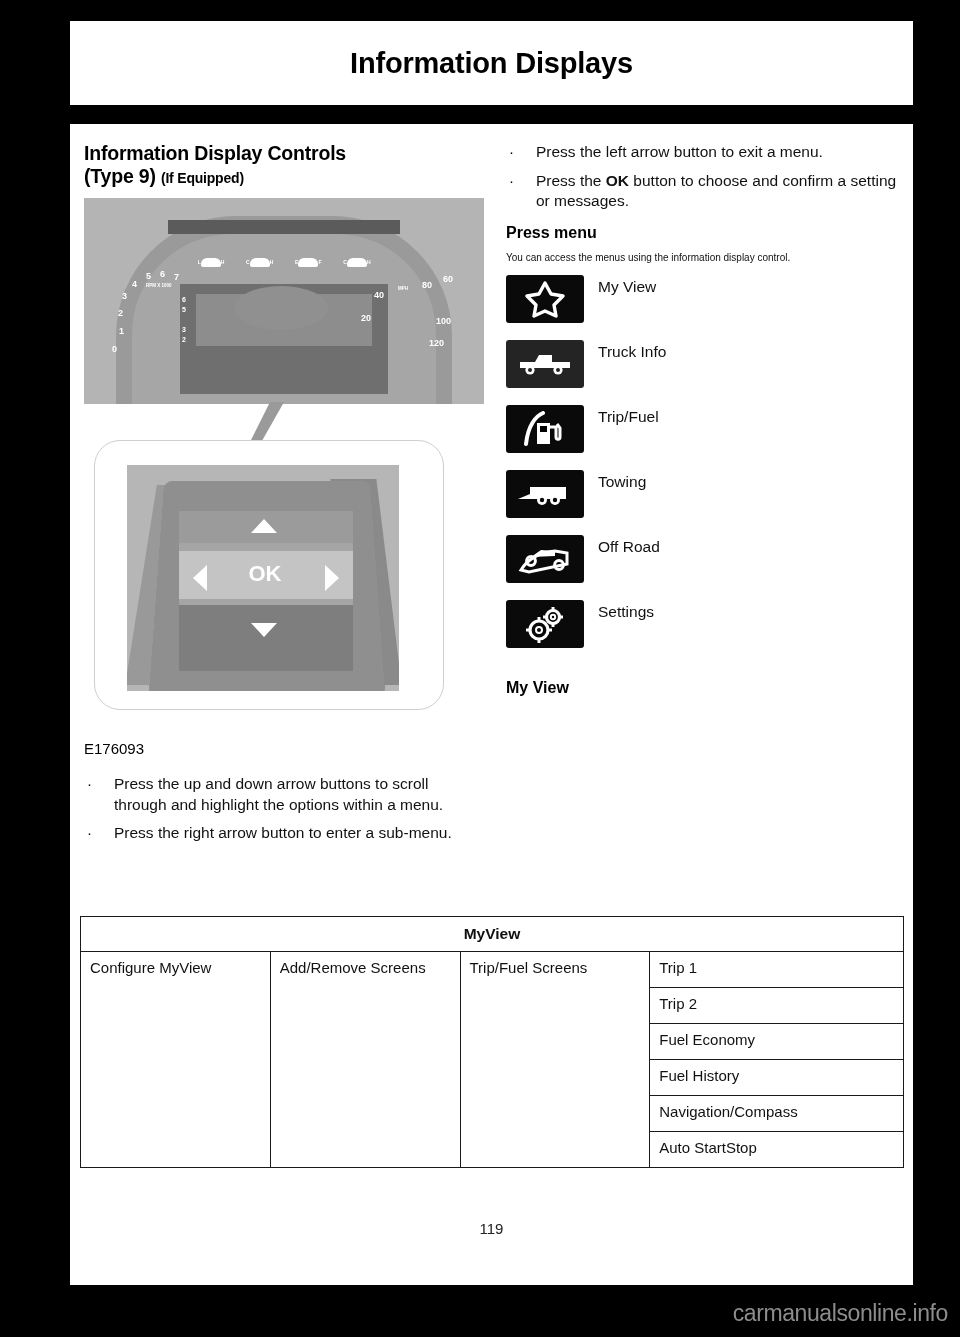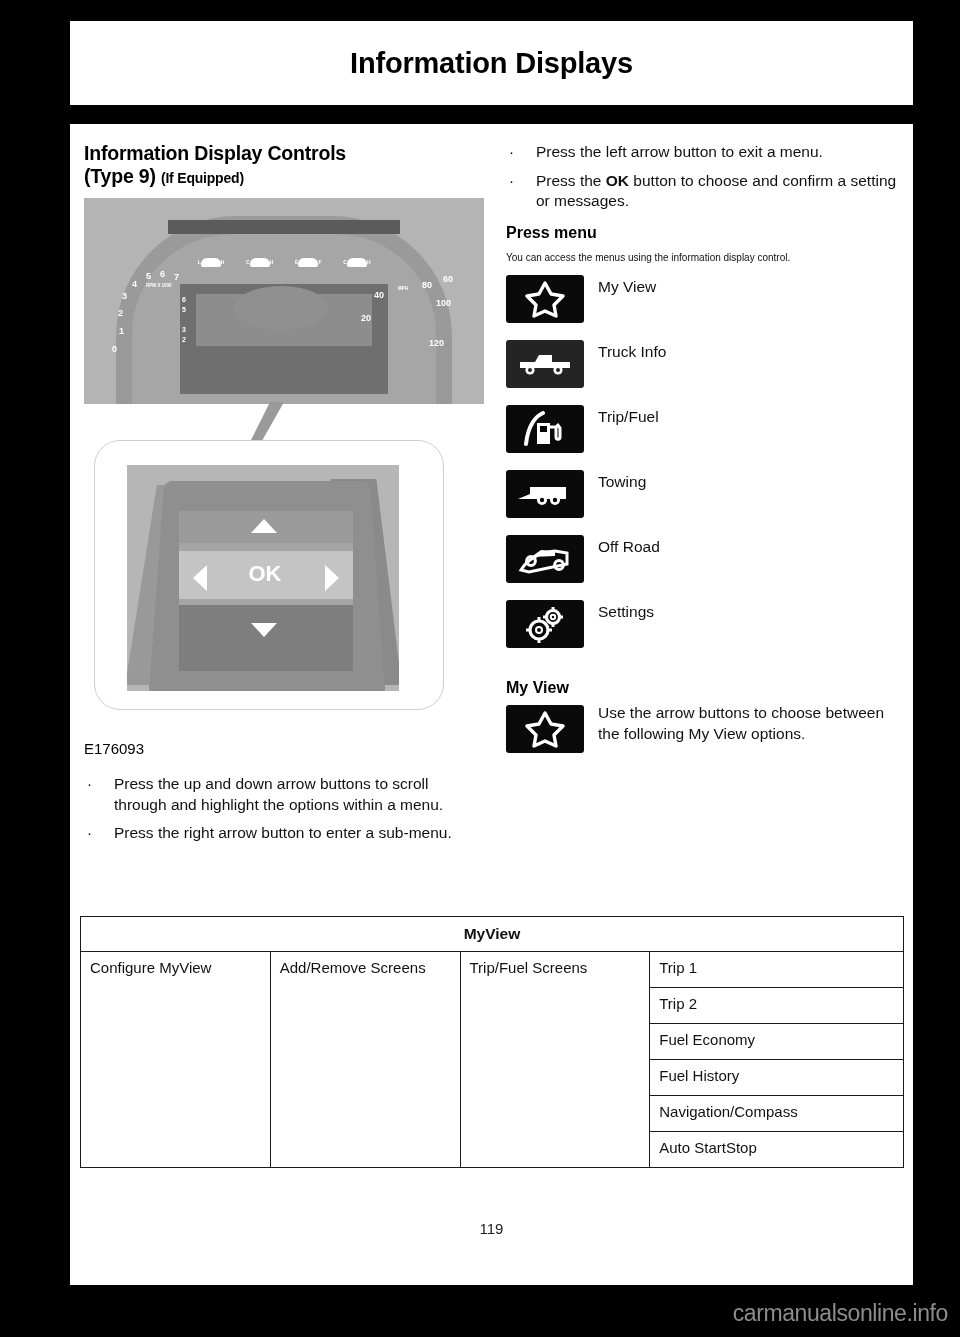--- a/index.html
+++ b/index.html
@@ -286,21 +286,21 @@
         <div class="gauge-num" style="left:48px;  top:81px;">4</div>
         <div class="gauge-num" style="left:62px;  top:73px;">5</div>
         <div class="gauge-num" style="left:76px;  top:71px;">6</div>
         <div class="gauge-num" style="left:90px;  top:74px;">7</div>
         <div class="gauge-label" style="left:62px; top:85px;">RPM X 1000</div>
 
         <div class="gauge-num" style="left:277px; top:115px;">20</div>
         <div class="gauge-num" style="left:290px; top:92px;">40</div>
         <div class="gauge-num" style="left:312px; top:76px;margin-left:47px;">60</div>
         <div class="gauge-num" style="left:338px; top:82px;">80</div>
-        <div class="gauge-num" style="left:352px; top:100px;">100</div>
+        <div class="gauge-num" style="left:352px; top:118px;">100</div>
         <div class="gauge-num" style="left:345px; top:140px;">120</div>
         <div class="gauge-label" style="left:314px; top:88px;">MPH</div>
 
         <div class="gauge-num" style="left:98px; top:98px; font-size:7px;">6</div>
         <div class="gauge-num" style="left:98px; top:108px; font-size:7px;">5</div>
         <div class="gauge-num" style="left:98px; top:128px; font-size:7px;">3</div>
         <div class="gauge-num" style="left:98px; top:138px; font-size:7px;">2</div>
       </div>
 
       <svg class="leader-shape" viewBox="0 0 46 62">
@@ -434,28 +434,20 @@
                 </g>
               </svg>
             </div>
             <div class="menu-label">Settings</div>
           </div>
 
         </div>
 
         <h3 class="sub-head" style="margin-top:14px;">My View</h3>
 
-        <div class="myview-block">
-          <div class="tile">
-            <svg width="40" height="38" viewBox="0 0 40 38" aria-hidden="true">
-              <polygon points="20,3 26,14 38,16 29,25 31,36 20,31 9,36 11,25 2,16 14,14" fill="none" stroke="#fff" stroke-width="3.4" stroke-linejoin="round"></polygon>
-            </svg>
-          </div>
-          <div class="myview-text">Use the arrow buttons to choose between the following My View options.</div>
-        </div>
       </div>
 
       <table class="tbl">
         <tbody>
             <tr>
           <td class="head" colspan="4">MyView</td>
         </tr>
         <tr>
           <td class="c1 rowcell" rowspan="6">Configure MyView</td>
           <td class="c2 rowcell" rowspan="6">Add/Remove Screens</td>

